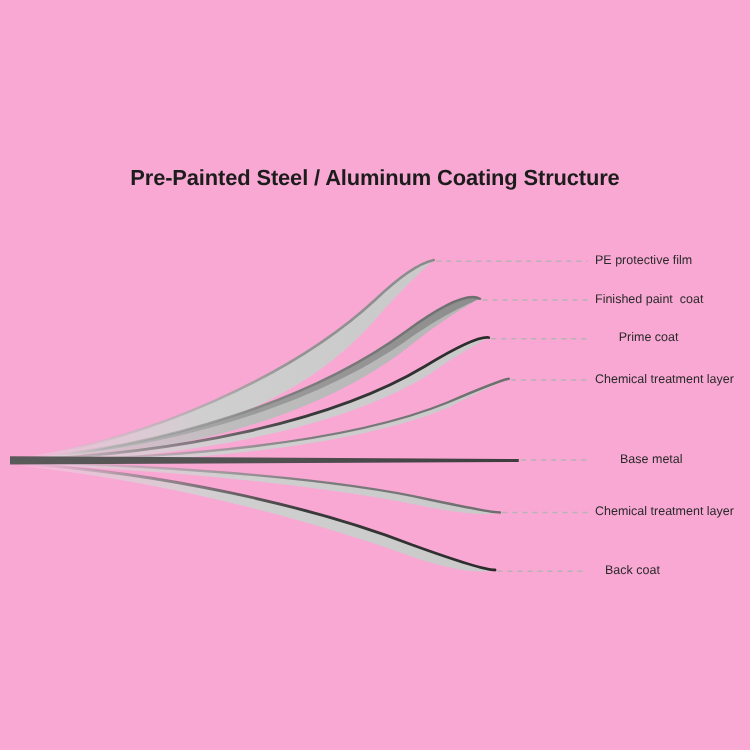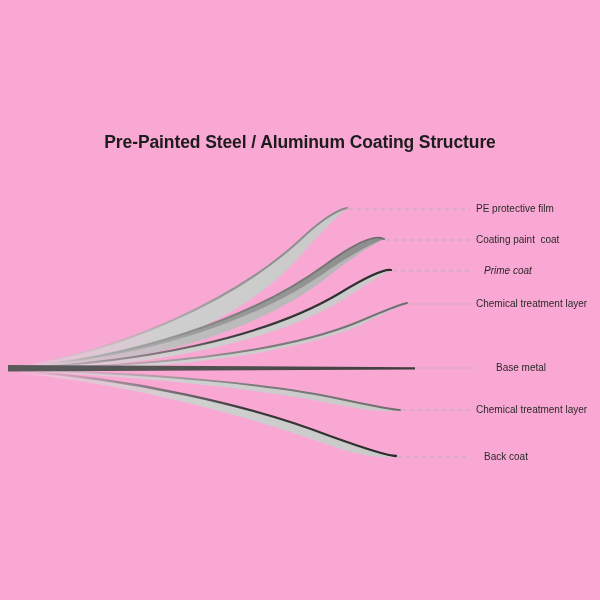--- a/index.html
+++ b/index.html
@@ -181,23 +181,23 @@
       <line x1="393" y1="271" x2="470" y2="271"></line>
       <line x1="409" y1="304" x2="470" y2="304"></line>
       <line x1="417" y1="368" x2="470" y2="368"></line>
       <line x1="402" y1="410" x2="470" y2="410"></line>
       <line x1="398" y1="457" x2="470" y2="457"></line>
     </g>
   </svg>
 
   <div class="layer-label" style="left:476px; top:203px;">PE protective film</div>
 
-  <div class="layer-label" style="left:476px; top:234px;">Coating paint  coat</div>
-
-  <div class="layer-label" style="left:484px; top:265px;font-style:italic;">Prime coat</div>
+  <div class="layer-label" style="left:476px; top:234px;">Finished paint  coat</div>
+
+  <div class="layer-label" style="left:495px; top:265px;">Prime coat</div>
 
   <div class="layer-label" style="left:476px; top:298px;">Chemical treatment layer</div>
 
   <div class="layer-label" style="left:496px; top:362px;">Base metal</div>
 
   <div class="layer-label" style="left:476px; top:404px;">Chemical treatment layer</div>
 
   <div class="layer-label" style="left:484px; top:451px;">Back coat</div>
 
 </div>

